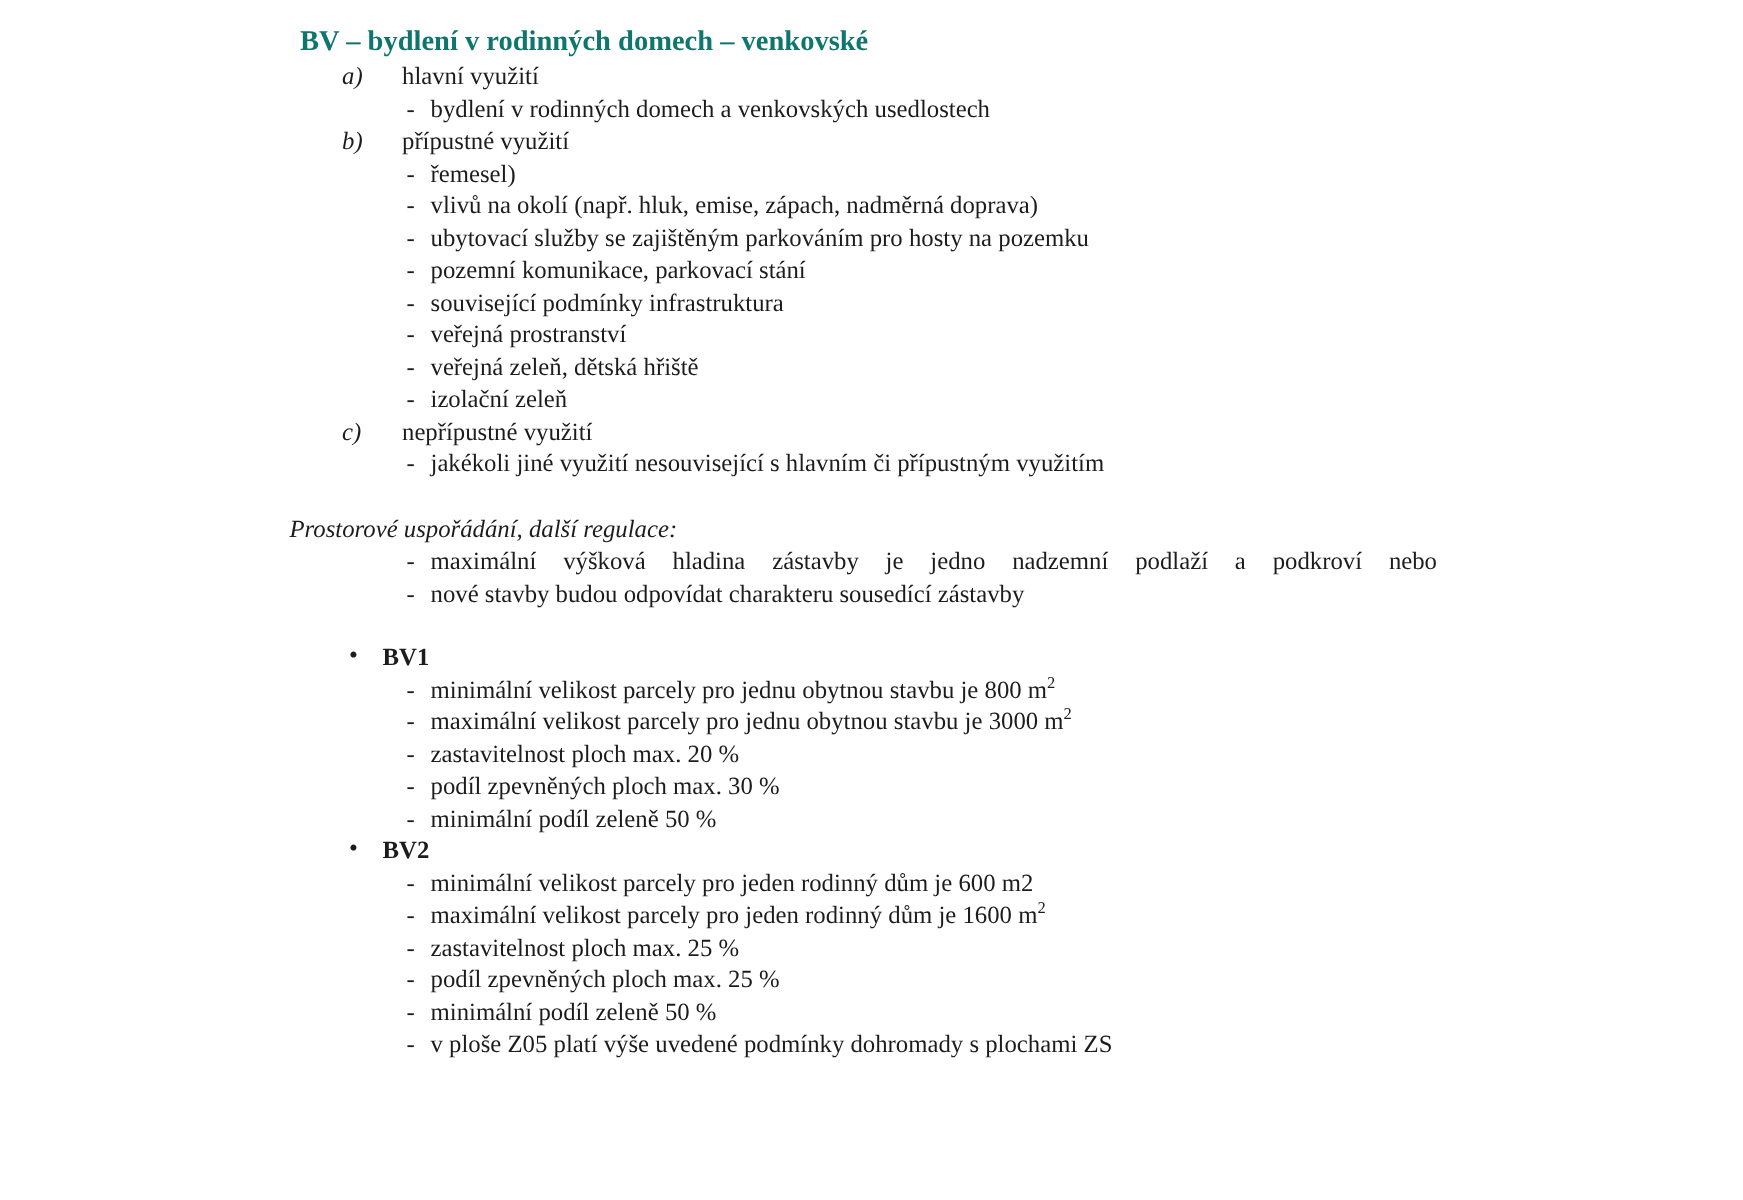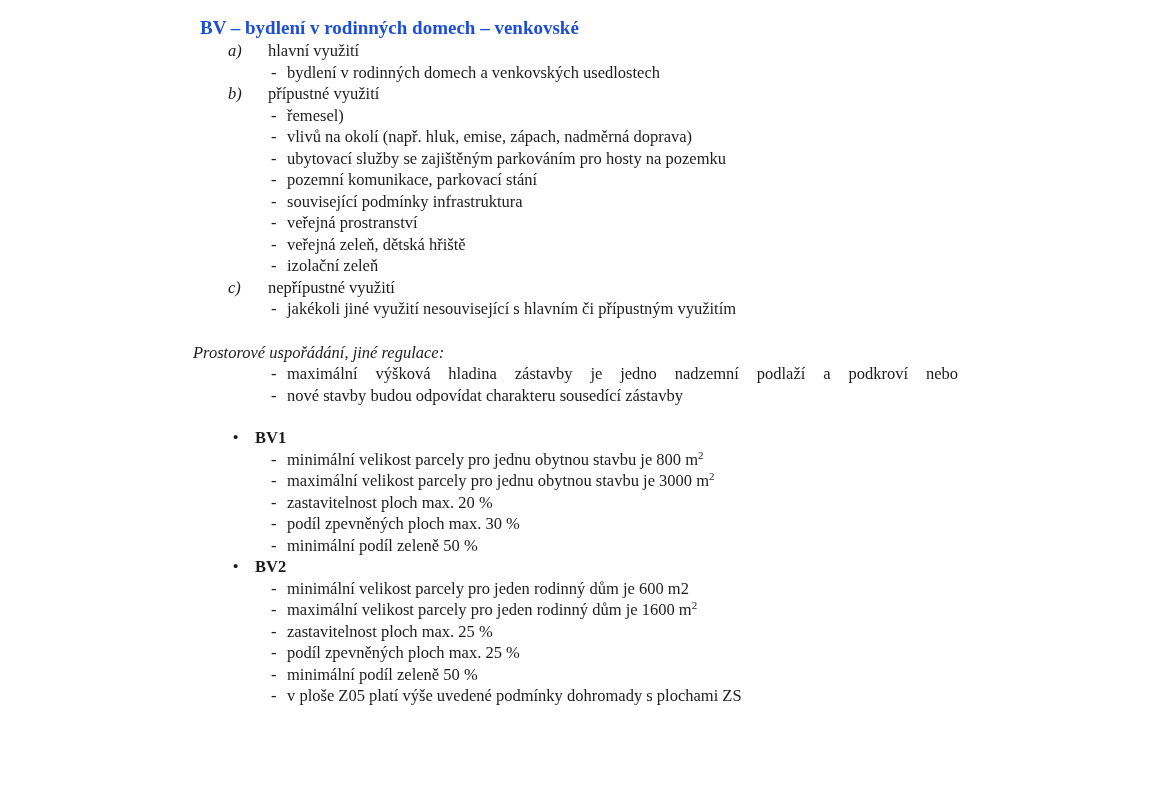--- a/index.html
+++ b/index.html
@@ -5,21 +5,21 @@
   html,body{margin:0;padding:0;background:#ffffff;}
   body{
     width:1162px;height:800px;overflow:hidden;
     font-family:"Liberation Serif","DejaVu Serif",serif;
     color:#1c1c1c;
     font-size:16.5px;line-height:21.5px;
     -webkit-font-smoothing:antialiased;
   }
   .doc{margin-left:200px;width:758px;padding-top:16px;}
   .title{
-    font-size:19px;line-height:24px;font-weight:bold;margin:0;color:#1d4ed8;
+    font-size:19px;line-height:24px;font-weight:bold;margin:0;color:#0f766e;
   }
   .row{display:flex;}
   
   .sec{margin-left:28px;}
   .sec .letter{width:40px;flex:none;font-style:italic;}
   .sec .label{text-align:center;}
   
   .item{margin-left:71px;}
   .item .dash{width:16px;flex:none;}
   .item .txt{width:671px;}
@@ -88,21 +88,21 @@
       </div>
       <div class="row sec">
         <span class="letter">c)</span>
         <span class="label">nepřípustné využití</span>
       </div>
       <div class="row item">
         <span class="dash">-</span>
         <div class="txt">jakékoli jiné využití nesouvisející s hlavním či přípustným využitím</div>
       </div>
     </div>
-  <div class="spatial-heading">Prostorové uspořádání, jiné regulace:</div>
+  <div class="spatial-heading">Prostorové uspořádání, další regulace:</div>
   <div id="spatial-items">
       <div class="row item">
         <span class="dash">-</span>
         <div class="txt">
           <div class="jline">maximální výšková hladina zástavby je jedno nadzemní podlaží a podkroví nebo</div>
         </div>
       </div>
       <div class="row item">
         <span class="dash">-</span>
         <div class="txt">nové stavby budou odpovídat charakteru sousedící zástavby</div>

